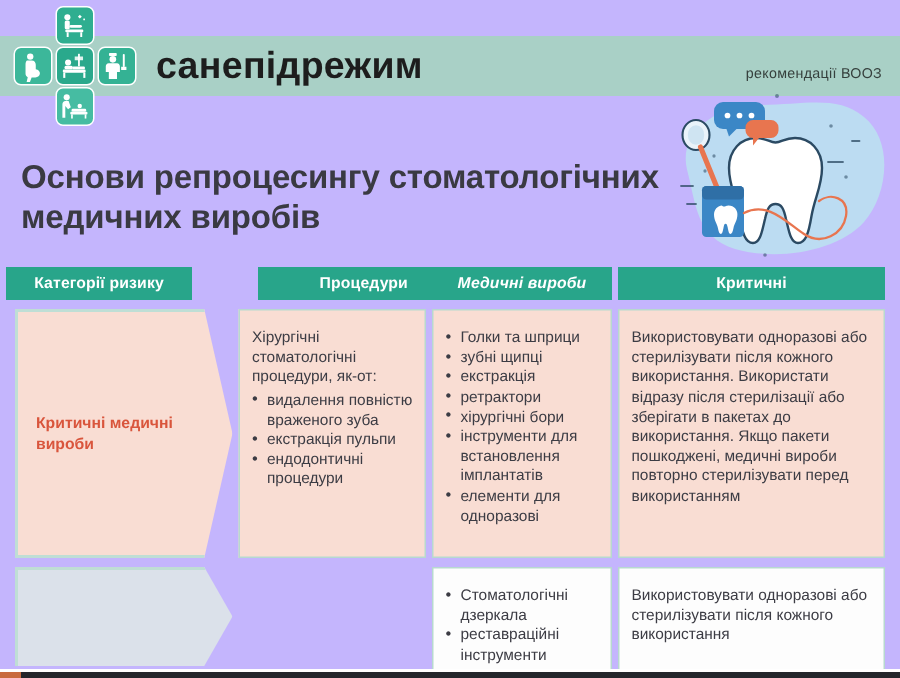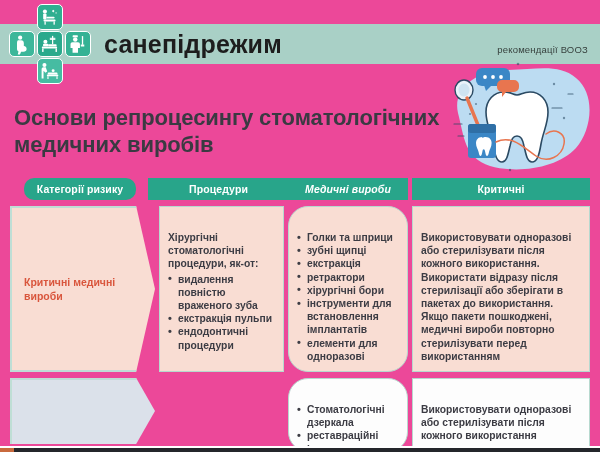--- a/index.html
+++ b/index.html
@@ -5,21 +5,21 @@
   * { box-sizing: border-box; margin: 0; padding: 0; }
   html, body {
     width: 600px; height: 452px;
     overflow: hidden;
     background: #ffffff;
     font-family: "Liberation Sans", "DejaVu Sans", sans-serif;
   }
   #page {
     position: relative;
     width: 600px; height: 452px;
-    background: #ec4899;
+    background: #c4b5fd;
     overflow: hidden;
   }
 
   
   .hdr-band {
     position: absolute;
     left: 0; top: 24px;
     width: 600px; height: 40px;
     background: #a9d0c6;
   }
@@ -78,22 +78,22 @@
   .col-head {
     position: absolute;
     top: 0; height: 22px;
     background: #28a58a;
     color: #ffffff;
     font-size: 10.5px;
     font-weight: bold;
     display: flex; align-items: center; justify-content: center;
     letter-spacing: .1px;
   }
-  .ch-1 { left: 24px;  width: 112px; border-radius: 10px; }
-  .ch-2 { left: 148px; width: 141px; text-align: center; }
+  .ch-1 { left: 4px;  width: 124px; }
+  .ch-2 { left: 172px; width: 141px; text-align: center; }
   .ch-3 { left: 288px; width: 120px; font-style: italic; }
   .ch-4 { left: 412px; width: 178px; }
 
   
   .chev {
     position: absolute;
     left: 10px; width: 145px;
     clip-path: polygon(0 0, 87% 0, 100% 50%, 87% 100%, 0 100%);
     display: flex; align-items: center;
   }
@@ -126,32 +126,31 @@
     clip-path: polygon(0 0, 87% 0, 100% 50%, 87% 100%, 0 100%);
     background: linear-gradient(#bfded5,#bfded5) left/2px 100% no-repeat,
                 linear-gradient(#bfded5,#bfded5) top/100% 2px no-repeat;
     pointer-events:none;
   }
 
   
   .cell {
     position: absolute;
     border: 1.5px solid #b7d9cf;
-    padding: 24px 6px 4px 8px;
+    padding: 12px 6px 4px 8px;
     font-size: 10.3px;
     line-height: 13.2px;
     color: #3c3c44;
     overflow: hidden;
-    font-weight: bold;
   }
   .cell.pink  { background: #f9ddd3; }
   .cell.plain { background: #fdfdfd; }
 
   .c2 { left: 159px; width: 125px; }
-  .c3 { left: 288px; width: 120px; border-radius: 20px; }
+  .c3 { left: 288px; width: 120px; }
   .c4 { left: 412px; width: 178px; }
 
   .row1 { top: 28px; height: 166px; }
   .row2 { top: 200px; height: 74px; }
 
   .cell ul { list-style: none; margin: 2px 0 0 0; padding: 0; }
   .cell li { position: relative; padding-left: 10px; }
   .cell li::before {
     content: "\2022";
     position: absolute; left: 0; top: -0.5px;

